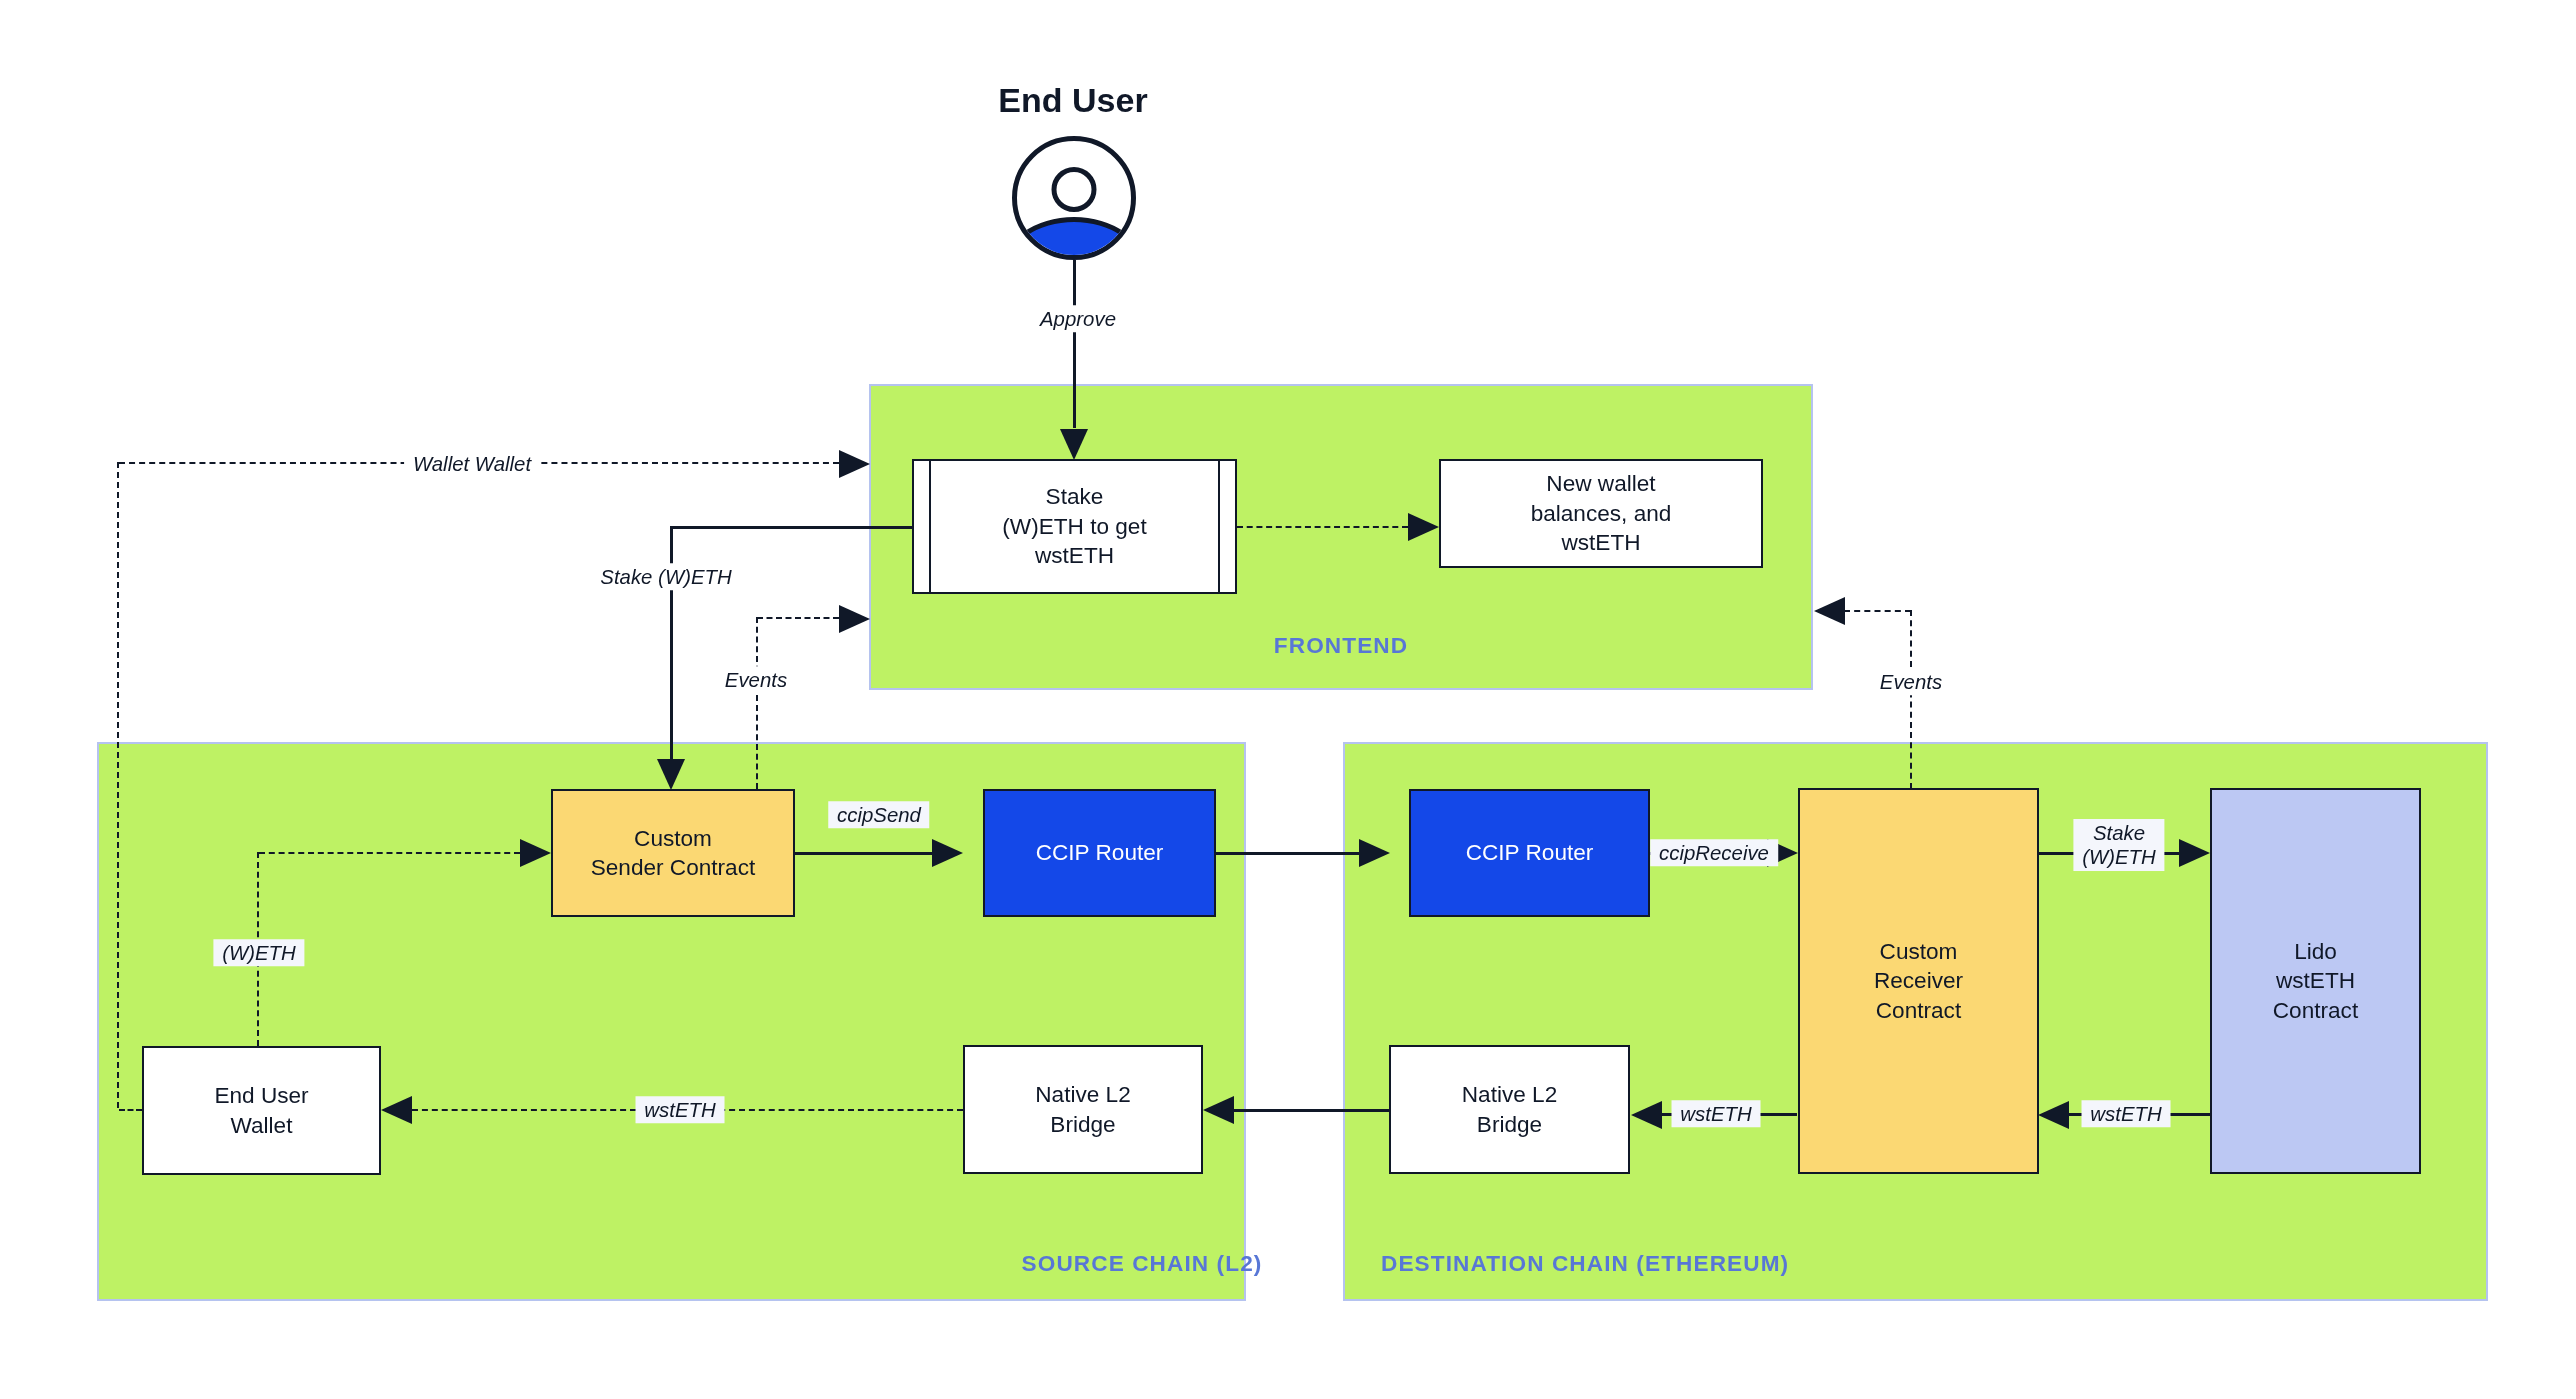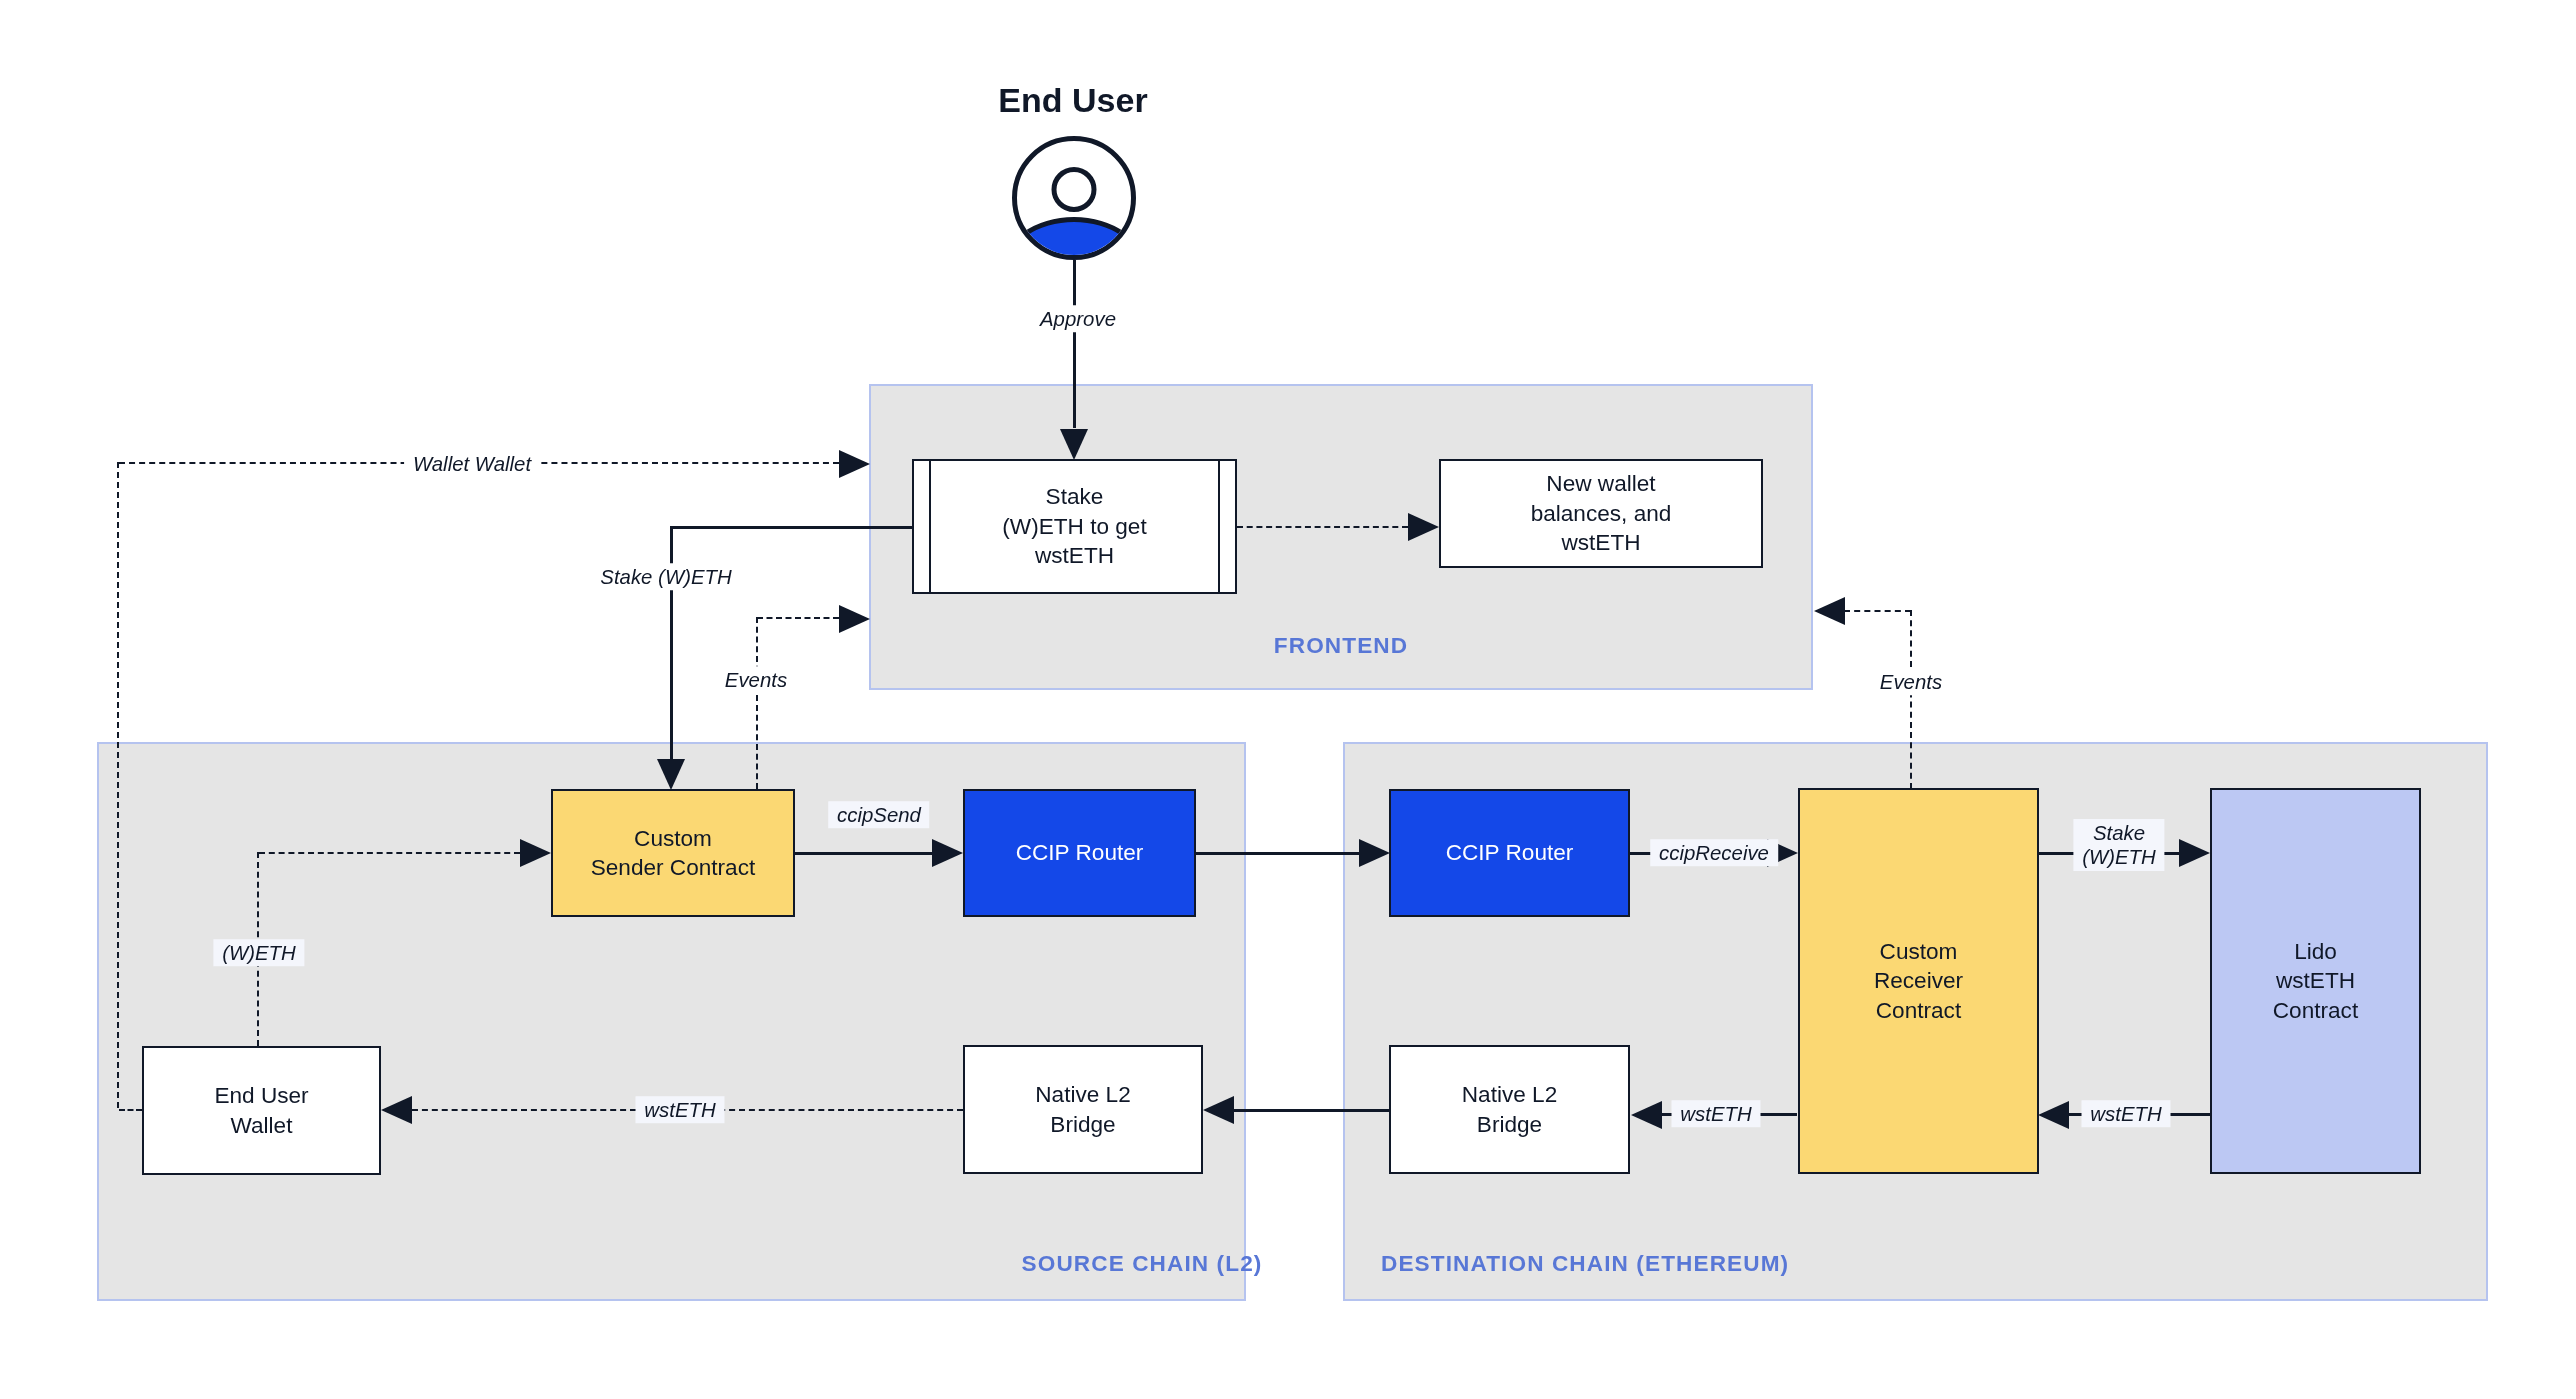--- a/index.html
+++ b/index.html
@@ -1,35 +1,35 @@
 <!DOCTYPE html>
 <html style="font-size:11.7px"><head>
 <meta charset="utf-8">
 <style>
   html,body{margin:0;padding:0;background:#ffffff;}
   body{width:2576px;height:1400px;position:relative;overflow:hidden;
        font-family:"Liberation Sans", sans-serif;color:#101828;}
   .canvas{position:absolute;left:0;top:0;width:2576px;height:1400px;}
 
   
-  .zone{position:absolute;background:#e5e5e5;border:2.2px solid #B5C3EF;box-sizing:border-box;z-index:0;}
+  .zone{position:absolute;background:#bef264;border:2.2px solid #B5C3EF;box-sizing:border-box;z-index:0;}
   .zone-label{position:absolute;font-weight:bold;font-size:22.6px;letter-spacing:1.1px;color:#5877D6;white-space:nowrap;}
   #frontend-zone{left:869px;top:384px;width:944px;height:306px;}
   #frontend-zone .zone-label{left:50%;bottom:29px;transform:translateX(-50%);}
   #source-zone{left:97px;top:742px;width:1149px;height:559px;}
   #source-zone .zone-label{left:1043px;bottom:22px;transform:translateX(-50%);}
   #dest-zone{left:1343px;top:742px;width:1145px;height:559px;}
   #dest-zone .zone-label{left:36px;bottom:22px;}
 
   
   .box{position:absolute;border:2.9px solid #101828;background:#ffffff;box-sizing:border-box;
        display:flex;align-items:center;justify-content:center;text-align:center;
        font-size:22.6px;line-height:1.3;white-space:pre-line;z-index:3;}
   .box.yellow{background:#FBD873;}
-  .box.blue{background:#1448E8;color:#ffffff;}
+  .box.blue{background:#1448E8;color:#ffffff;margin-left:20px;}
   .box.periwinkle{background:#BCC8F3;}
   #stake-box{left:912px;top:459px;width:325px;height:135px;}
   #stake-box .pp-bar{position:absolute;top:0;bottom:0;width:2.9px;background:#101828;}
   #stake-box .pp-bar.l{left:14.6px;} #stake-box .pp-bar.r{right:14.6px;}
   #new-wallet-box{left:1439px;top:459px;width:324px;height:109px;}
   #custom-sender-box{left:551px;top:789px;width:244px;height:128px;}
   #router-src-box{left:963px;top:789px;width:233px;height:128px;}
   #router-dst-box{left:1389px;top:789px;width:241px;height:128px;}
   #receiver-box{left:1798px;top:788px;width:241px;height:386px;}
   #lido-box{left:2210px;top:788px;width:211px;height:386px;}

